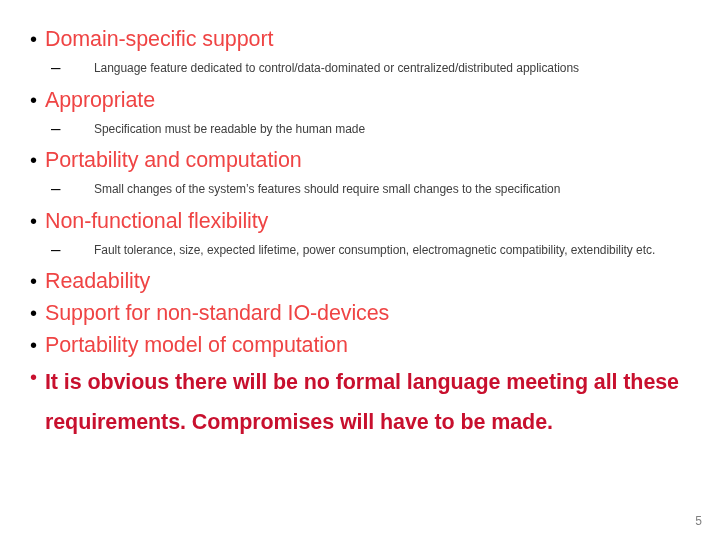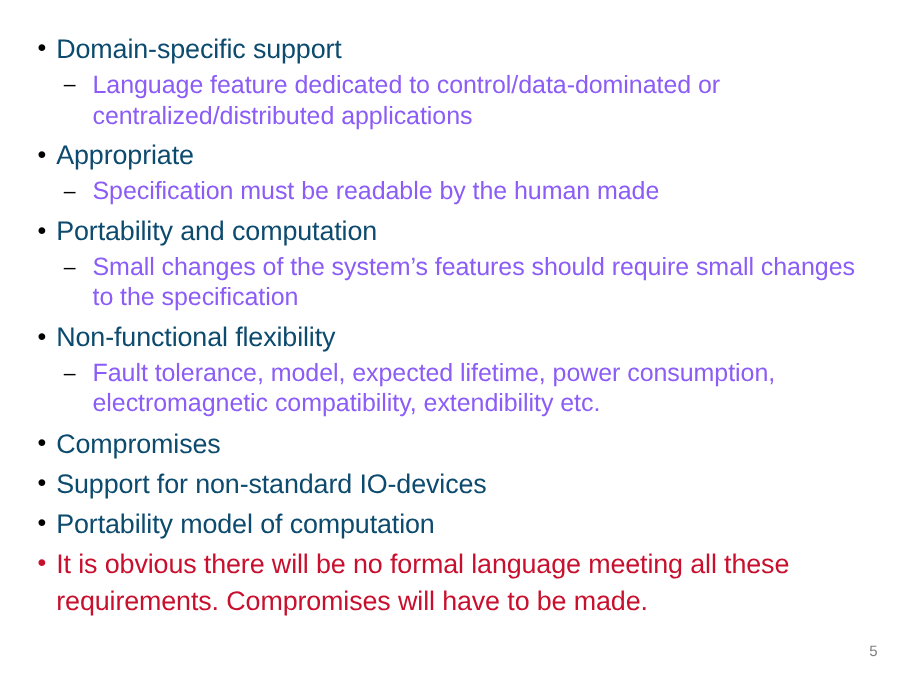--- a/index.html
+++ b/index.html
@@ -46,21 +46,21 @@
     padding-left: 8px;
     box-sizing: border-box;
     font-size: 20px;
     line-height: 31px;
     color: #000000;
   }
   .lvl1 .bullet-text {
     flex: 1 1 auto;
     font-size: 21.5px;
     line-height: 31px;
-    color: #0c4a6e;
+    color: #ef4444;
     letter-spacing: -0.1px;
   }
 
   
   .lvl2 {
     display: flex;
     align-items: flex-start;
     margin: 0 0 1px 0;
     padding: 0;
   }
@@ -69,34 +69,35 @@
     width: 52px;
     text-align: left;
     padding-left: 29px;
     box-sizing: border-box;
     font-size: 17px;
     line-height: 24.5px;
     color: #000000;
   }
   .lvl2 .bullet-text {
     flex: 1 1 auto;
-    font-size: 20px;
+    font-size: 12px;
     line-height: 24.5px;
-    color: #8b5cf6;
+    color: #404040;
     padding-right: 14px;
     letter-spacing: -0.05px;
+    margin-left: 20px;
   }
 
   
   .lvl1.emphasis .bullet-mark {
     line-height: 30px;
   }
   .lvl1.emphasis .bullet-text {
-    font-weight: normal;
-    line-height: 30px;
+    font-weight: bold;
+    line-height: 40px;
     padding-right: 8px;
   }
 
   
   .gap-before-lvl1 { margin-top: 4px; }
 
   
   #page-number {
     position: absolute;
     right: 18px;
@@ -136,25 +137,25 @@
       <div class="lvl2">
         <span class="bullet-mark">–</span>
         <span class="bullet-text">Small changes of the system’s features should require small changes to the specification</span>
       </div>
       <div class="lvl1 gap-before-lvl1">
         <span class="bullet-mark">•</span>
         <span class="bullet-text">Non-functional flexibility</span>
       </div>
       <div class="lvl2">
         <span class="bullet-mark">–</span>
-        <span class="bullet-text">Fault tolerance, model, expected lifetime, power consumption, electromagnetic compatibility, extendibility etc.</span>
+        <span class="bullet-text">Fault tolerance, size, expected lifetime, power consumption, electromagnetic compatibility, extendibility etc.</span>
       </div>
       <div class="lvl1 gap-before-lvl1">
         <span class="bullet-mark">•</span>
-        <span class="bullet-text">Compromises</span>
+        <span class="bullet-text">Readability</span>
       </div>
       <div class="lvl1">
         <span class="bullet-mark">•</span>
         <span class="bullet-text">Support for non-standard IO-devices</span>
       </div>
       <div class="lvl1">
         <span class="bullet-mark">•</span>
         <span class="bullet-text">Portability model of computation</span>
       </div>
       <div class="lvl1 emphasis">

